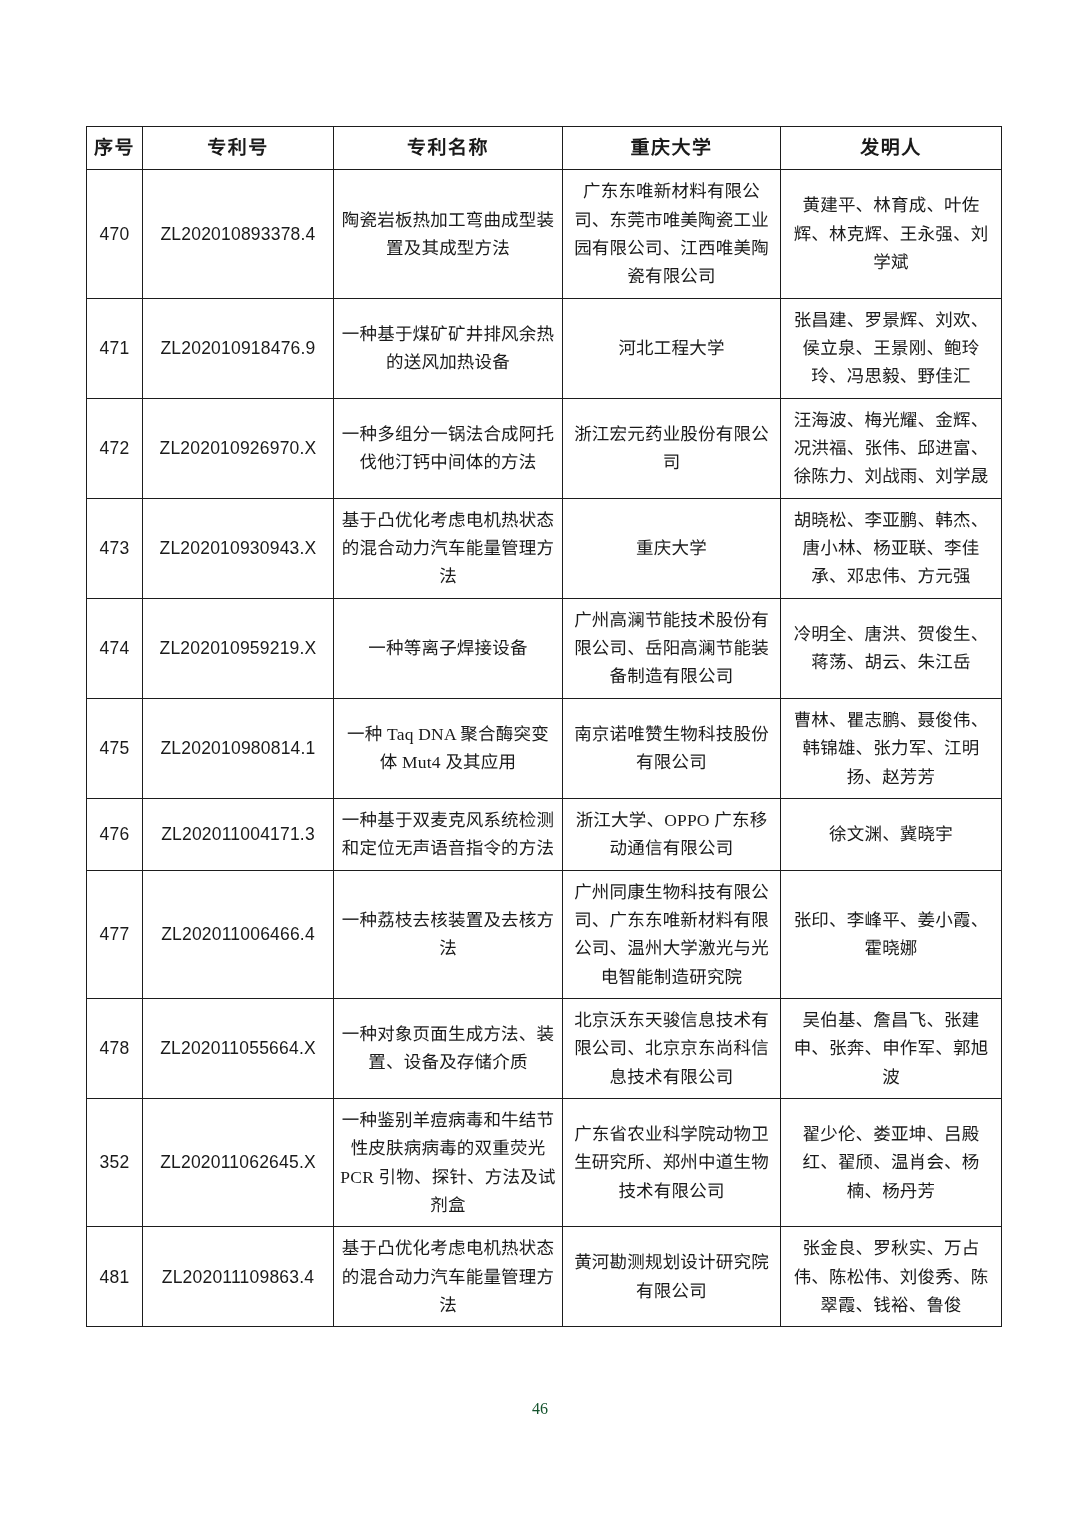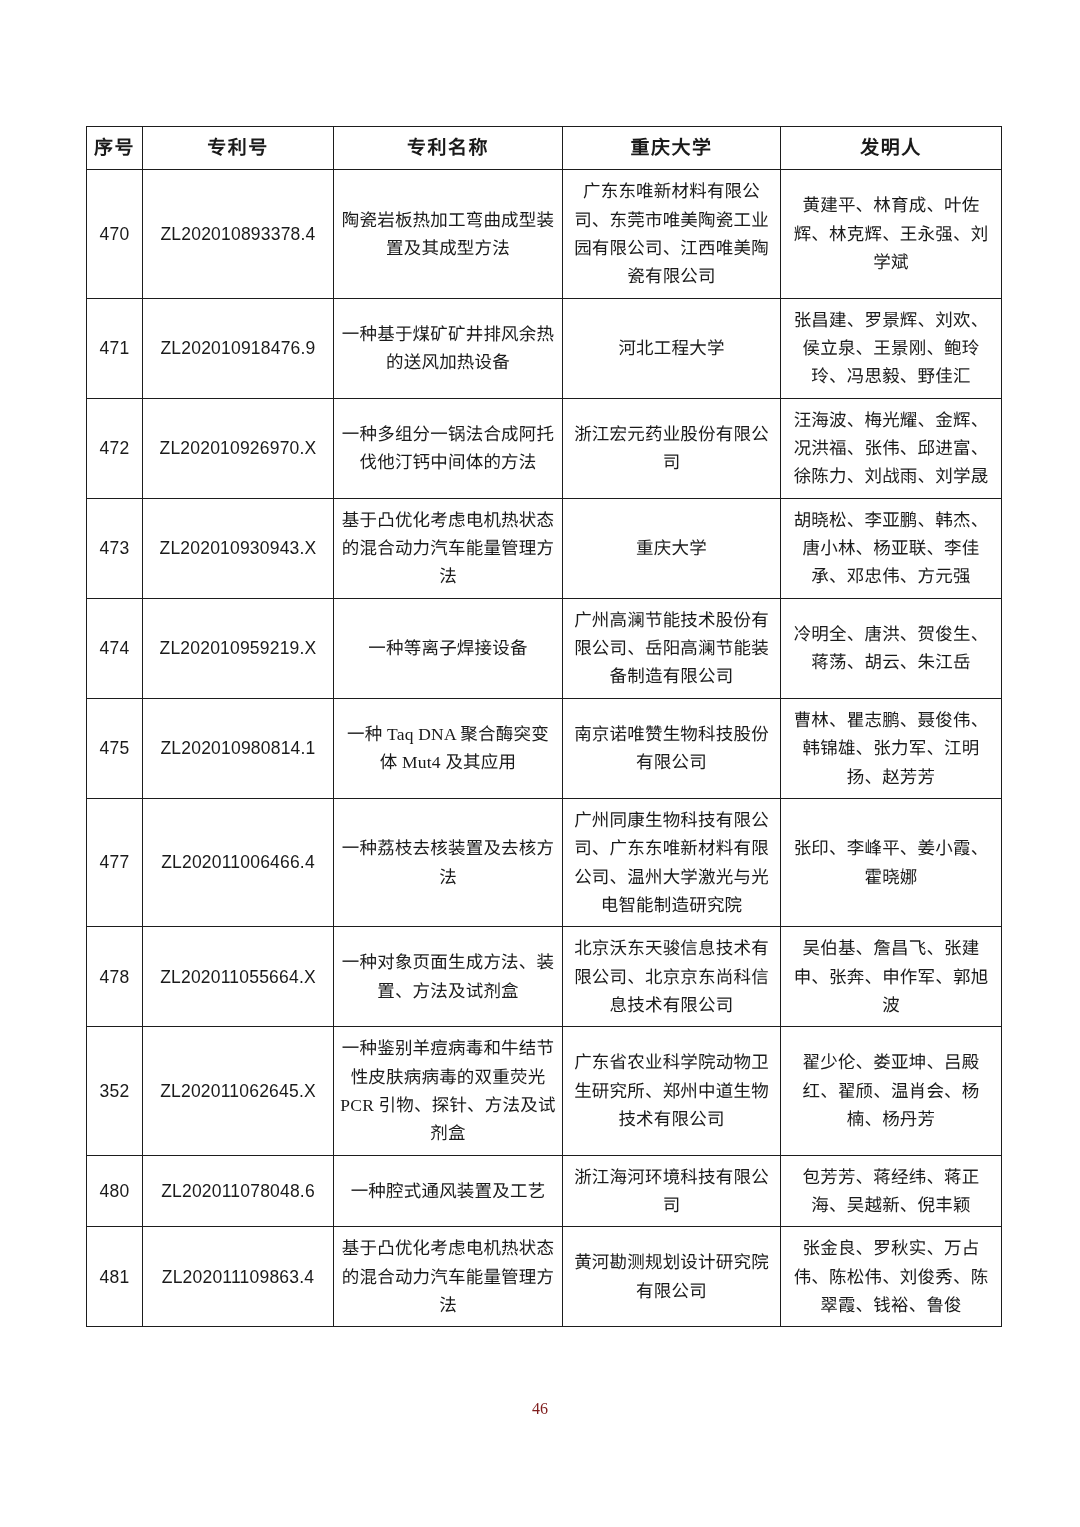--- a/index.html
+++ b/index.html
@@ -83,21 +83,21 @@
     font-size: 17.5px;
   }
   .page-number {
     position: absolute;
     left: 0;
     top: 1400px;
     width: 1080px;
     text-align: center;
     font-size: 16px;
     font-family: "Liberation Serif", "DejaVu Serif", serif;
-    color: #7f1d1d;
+    color: #14532d;
   }
 </style>
 </head>
 <body>
 
 <div class="page">
 
   <div class="table-wrap">
     <table class="patent-table">
       <colgroup>
@@ -153,48 +153,48 @@
             <td class="cell-inv">冷明全、唐洪、贺俊生、蒋荡、胡云、朱江岳</td>
           </tr>
           <tr>
             <td class="cell-seq">475</td>
             <td class="cell-num">ZL202010980814.1</td>
             <td class="cell-title">一种 Taq DNA 聚合酶突变体 Mut4 及其应用</td>
             <td class="cell-owner">南京诺唯赞生物科技股份有限公司</td>
             <td class="cell-inv">曹林、瞿志鹏、聂俊伟、韩锦雄、张力军、江明扬、赵芳芳</td>
           </tr>
           <tr>
+            <td class="cell-seq">476</td>
+            <td class="cell-num">ZL202011004171.3</td>
+            <td class="cell-title">一种基于双麦克风系统检测和定位无声语音指令的方法</td>
+            <td class="cell-owner">浙江大学、OPPO 广东移动通信有限公司</td>
+            <td class="cell-inv">徐文渊、冀晓宇</td>
+          </tr>
+          <tr>
             <td class="cell-seq">477</td>
             <td class="cell-num">ZL202011006466.4</td>
             <td class="cell-title">一种荔枝去核装置及去核方法</td>
             <td class="cell-owner">广州同康生物科技有限公司、广东东唯新材料有限公司、温州大学激光与光电智能制造研究院</td>
             <td class="cell-inv">张印、李峰平、姜小霞、霍晓娜</td>
           </tr>
           <tr>
             <td class="cell-seq">478</td>
             <td class="cell-num">ZL202011055664.X</td>
-            <td class="cell-title">一种对象页面生成方法、装置、方法及试剂盒</td>
+            <td class="cell-title">一种对象页面生成方法、装置、设备及存储介质</td>
             <td class="cell-owner">北京沃东天骏信息技术有限公司、北京京东尚科信息技术有限公司</td>
             <td class="cell-inv">吴伯基、詹昌飞、张建申、张奔、申作军、郭旭波</td>
           </tr>
           <tr>
             <td class="cell-seq">352</td>
             <td class="cell-num">ZL202011062645.X</td>
             <td class="cell-title">一种鉴别羊痘病毒和牛结节性皮肤病病毒的双重荧光 PCR 引物、探针、方法及试剂盒</td>
             <td class="cell-owner">广东省农业科学院动物卫生研究所、郑州中道生物技术有限公司</td>
             <td class="cell-inv">翟少伦、娄亚坤、吕殿红、翟颀、温肖会、杨楠、杨丹芳</td>
           </tr>
           <tr>
-            <td class="cell-seq">480</td>
-            <td class="cell-num">ZL202011078048.6</td>
-            <td class="cell-title">一种腔式通风装置及工艺</td>
-            <td class="cell-owner">浙江海河环境科技有限公司</td>
-            <td class="cell-inv">包芳芳、蒋经纬、蒋正海、吴越新、倪丰颖</td>
-          </tr>
-          <tr>
             <td class="cell-seq">481</td>
             <td class="cell-num">ZL202011109863.4</td>
             <td class="cell-title">基于凸优化考虑电机热状态的混合动力汽车能量管理方法</td>
             <td class="cell-owner">黄河勘测规划设计研究院有限公司</td>
             <td class="cell-inv">张金良、罗秋实、万占伟、陈松伟、刘俊秀、陈翠霞、钱裕、鲁俊</td>
           </tr>
         </tbody>
     </table>
   </div>
 

